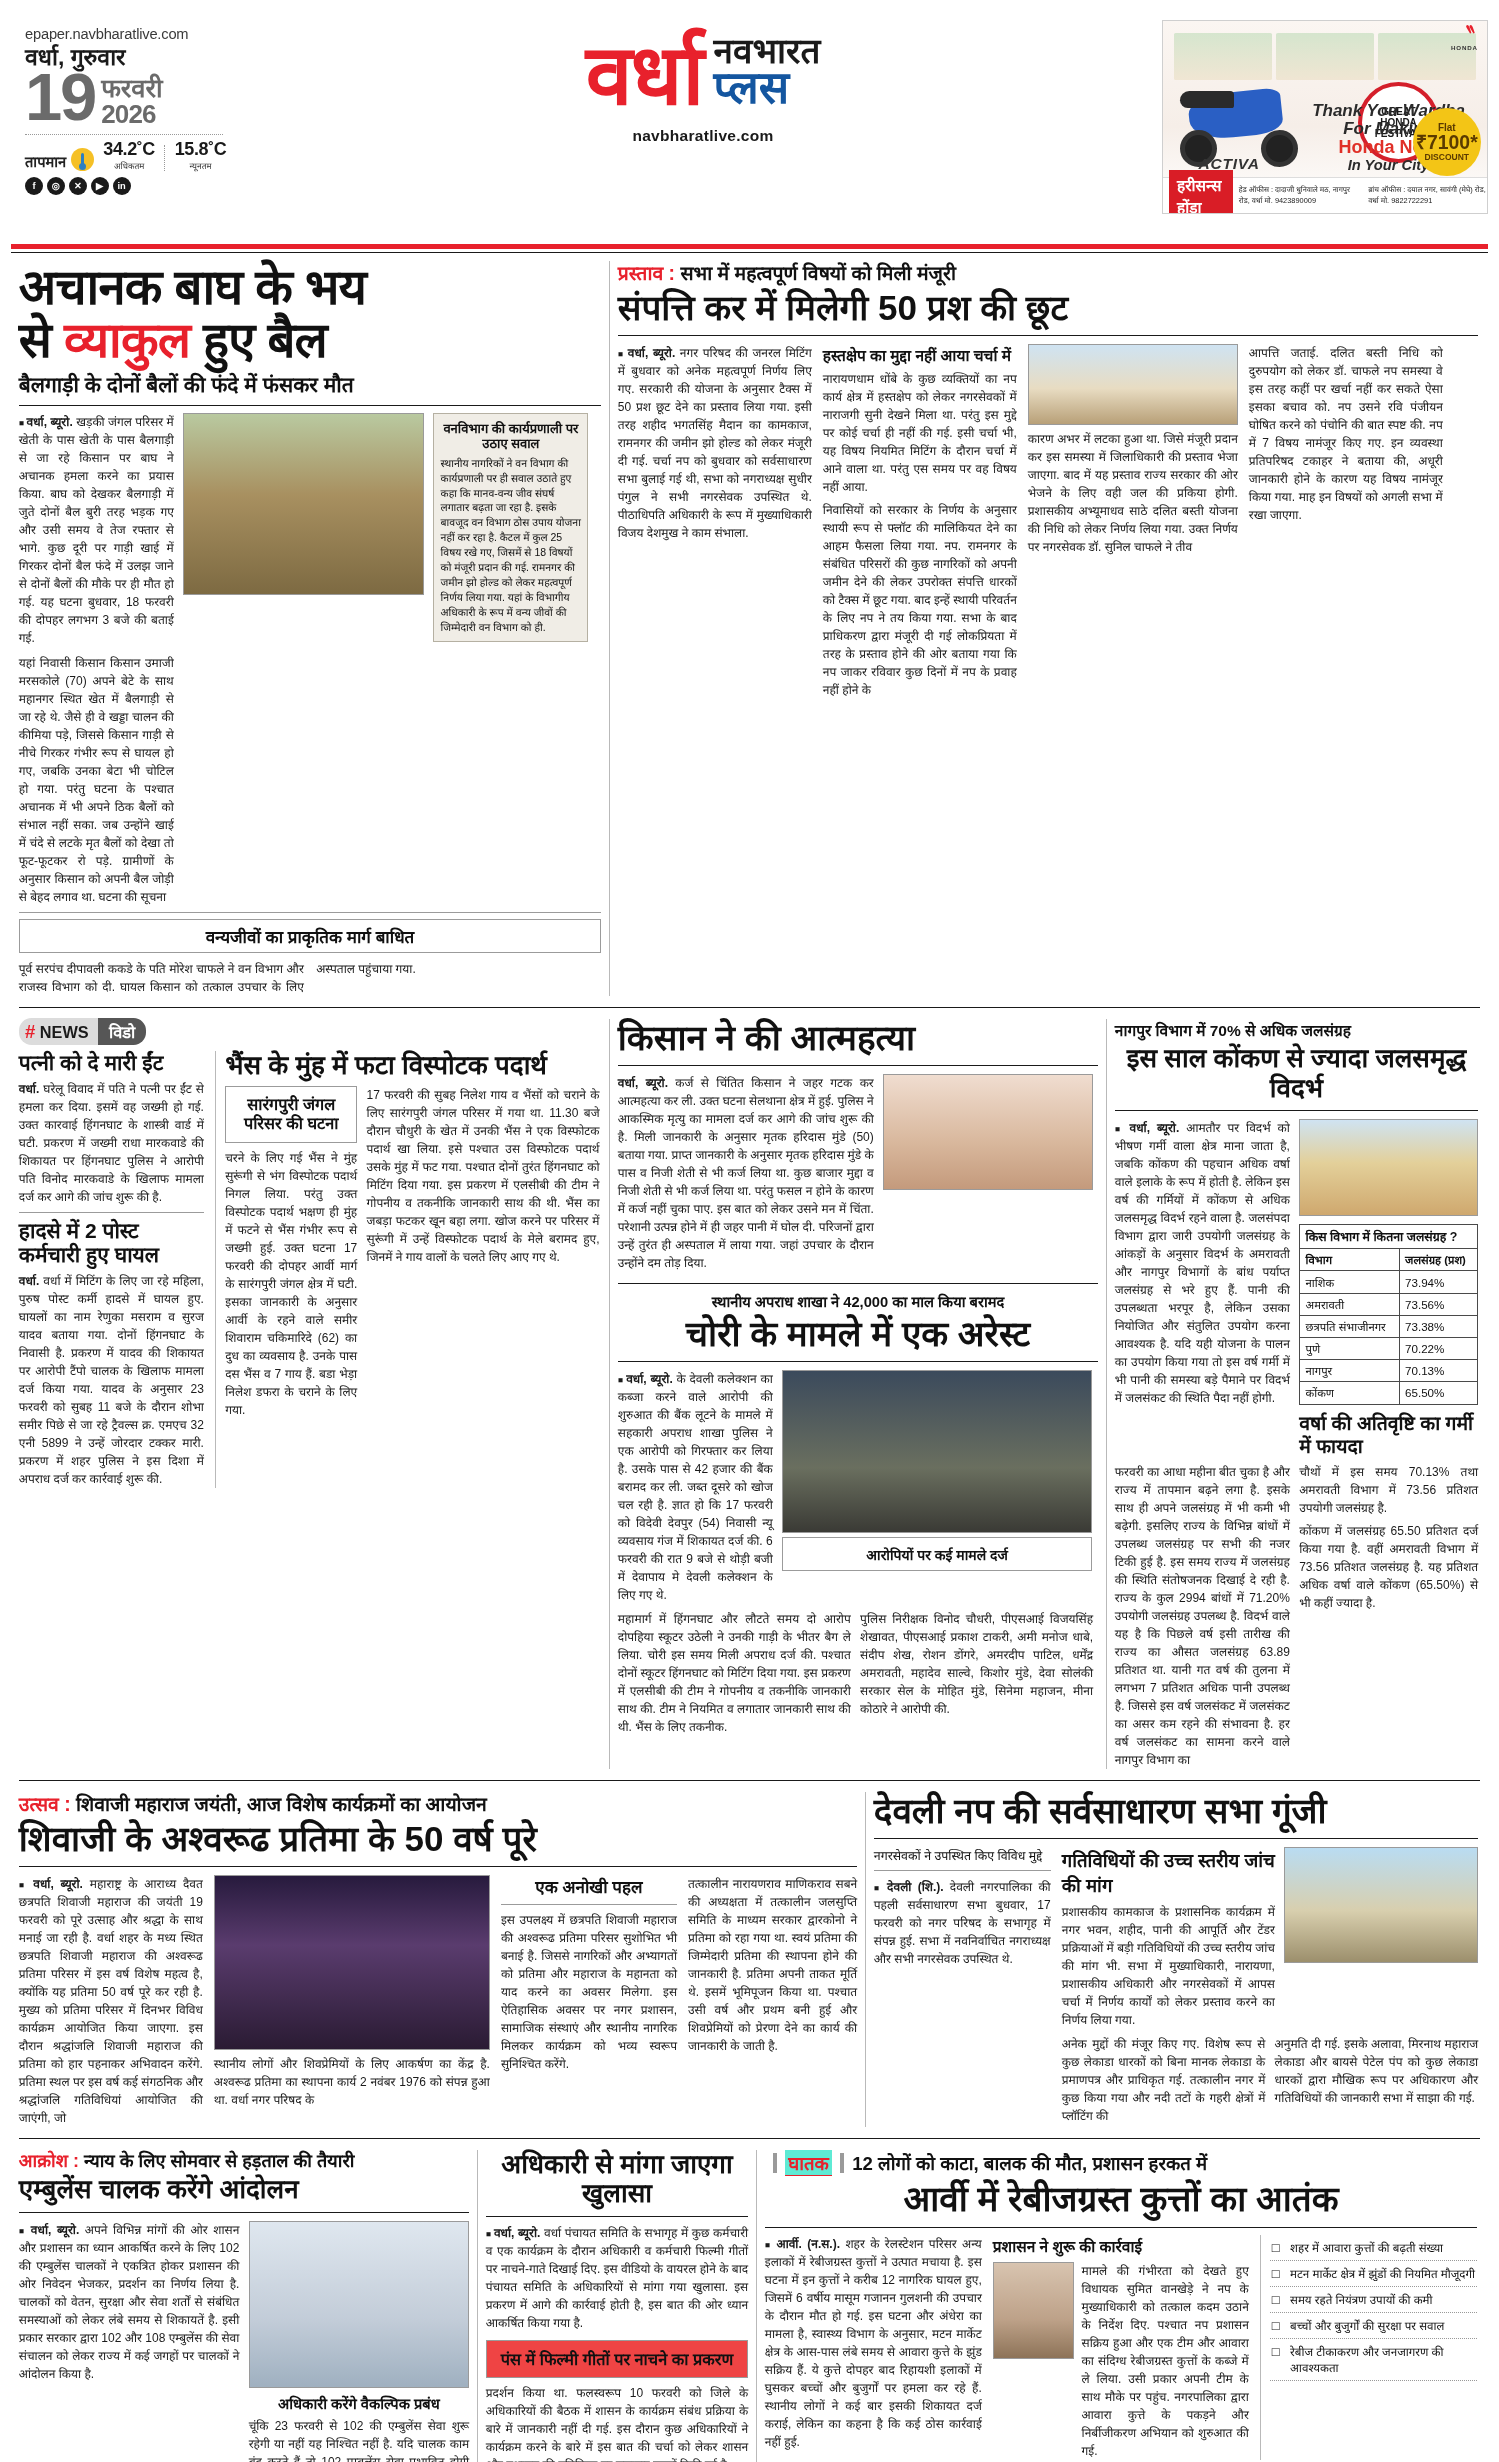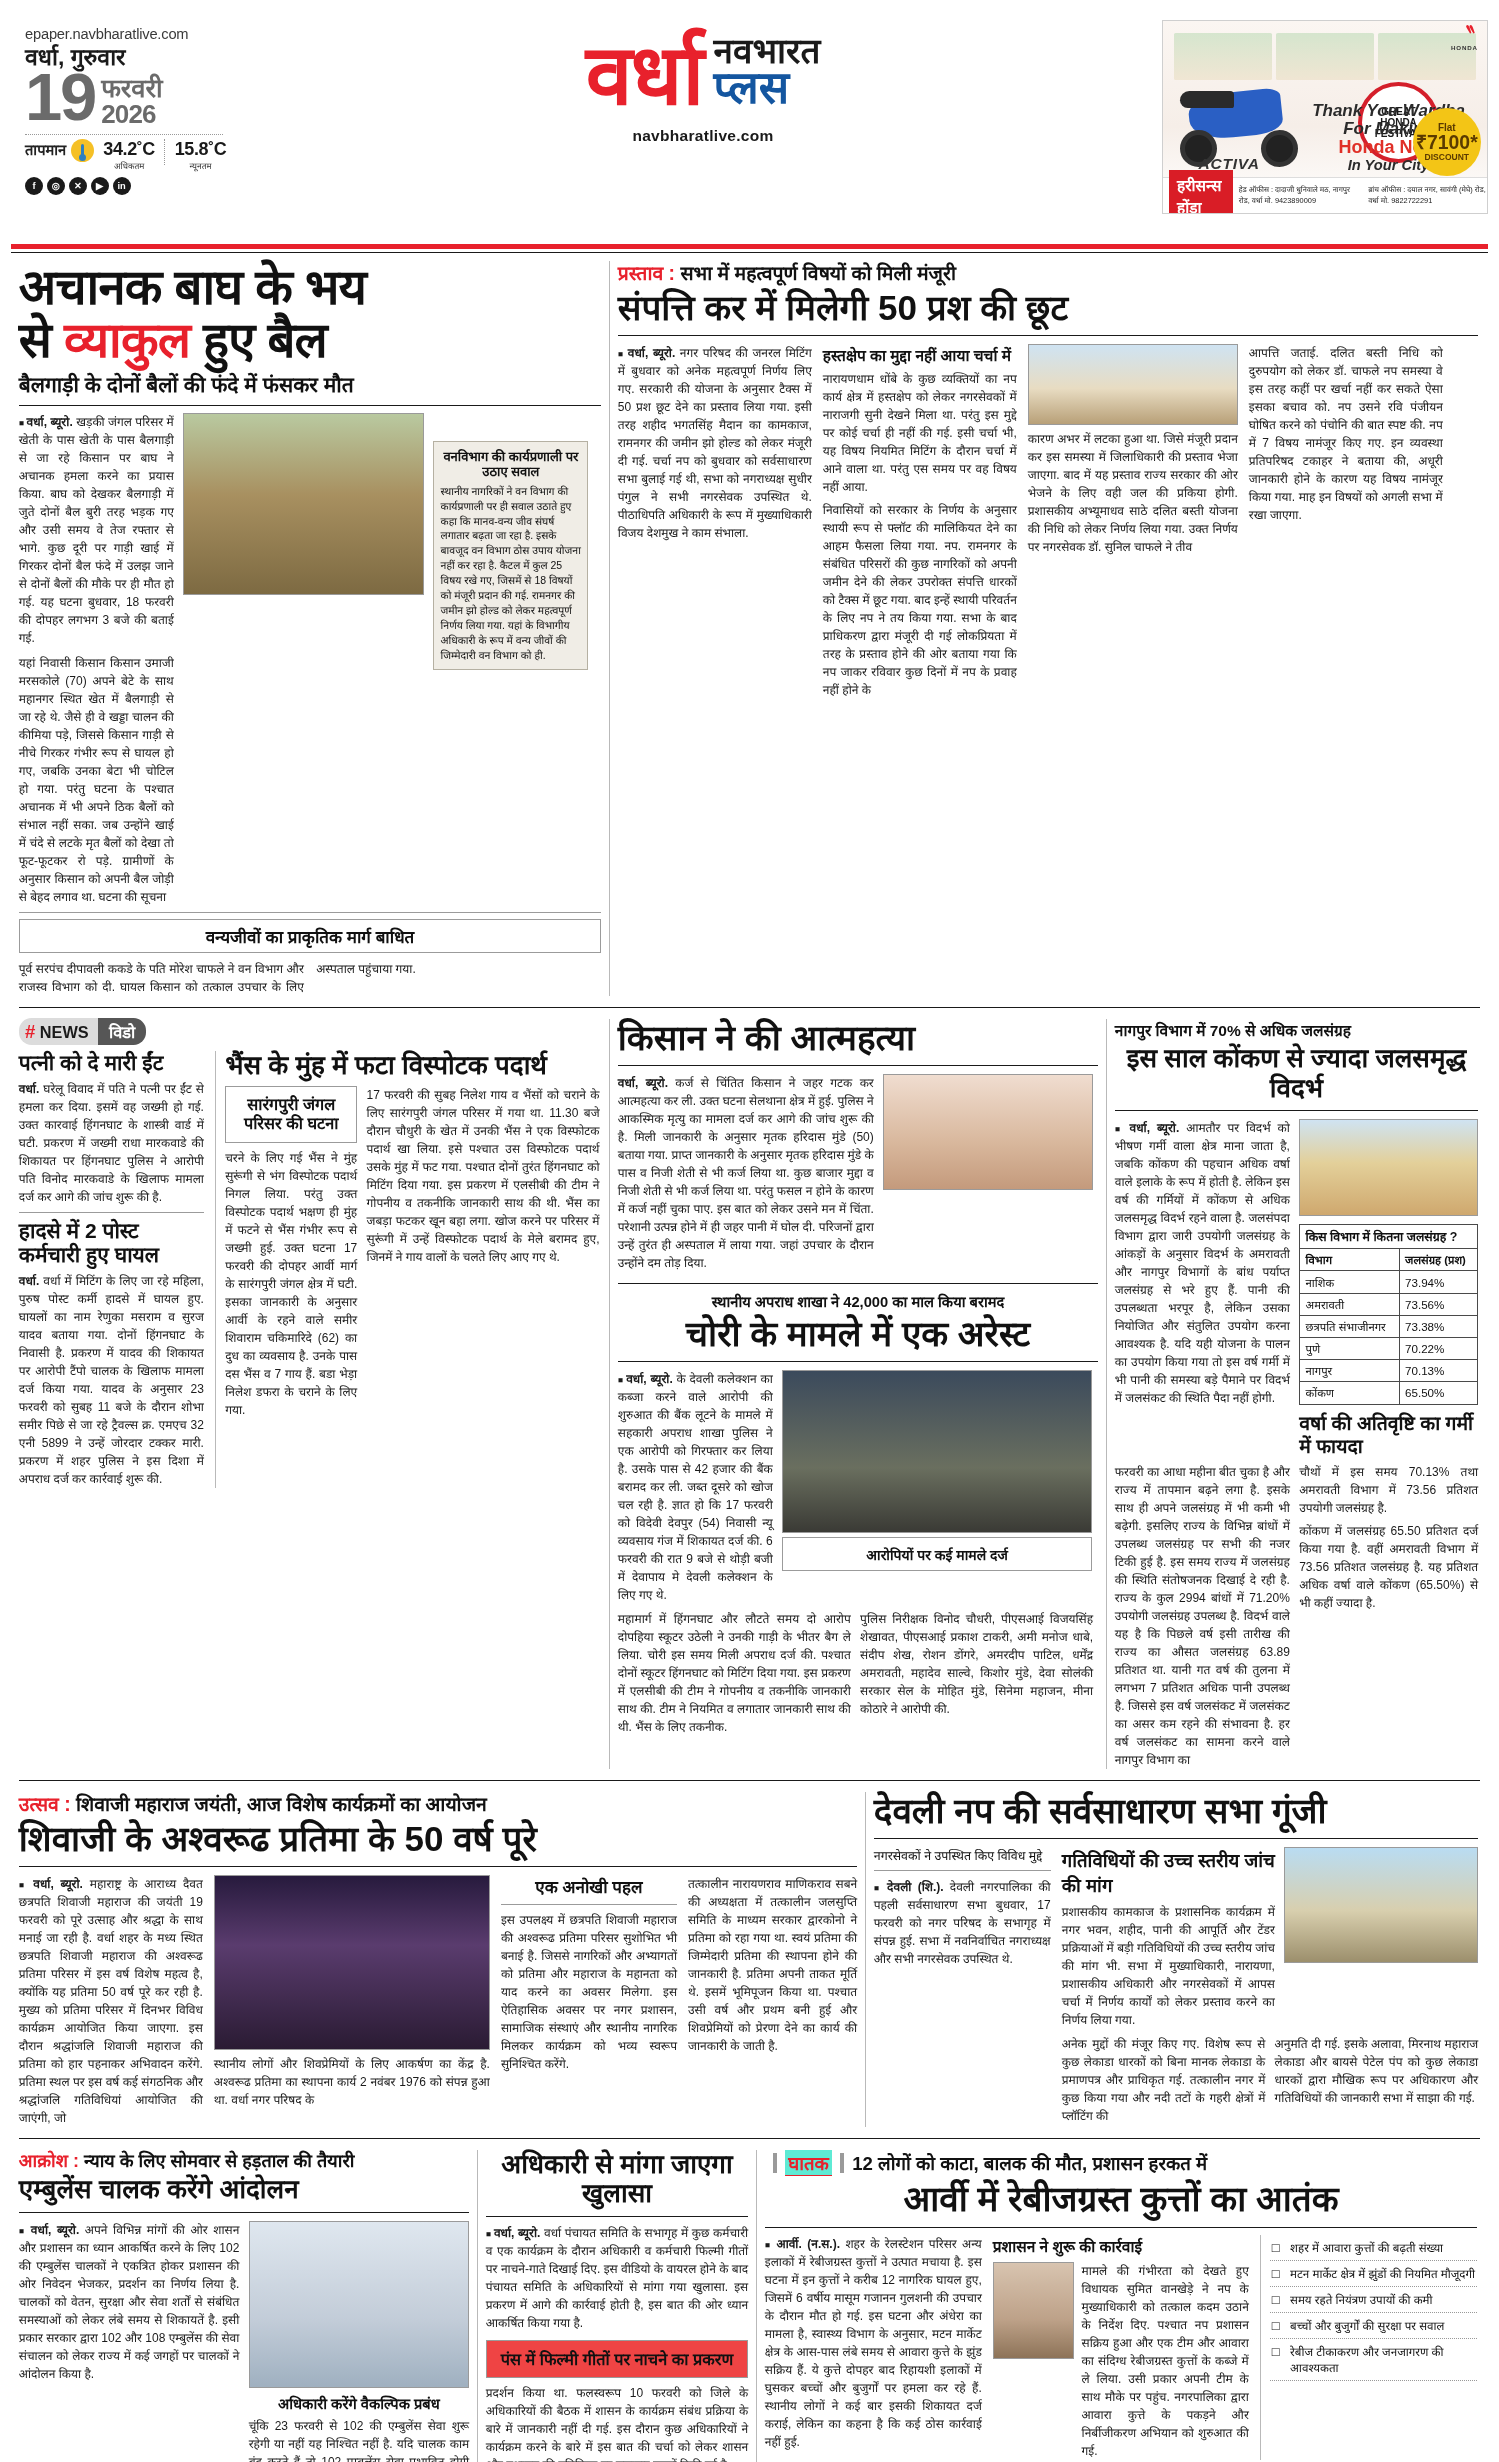--- a/index.html
+++ b/index.html
@@ -15,21 +15,21 @@
   .masthead { display: flex; align-items: flex-start; padding: 17px 0 4.7px 0; height: 241px; }
   .mh-left { width: 233px; padding-left: 14px; padding-top: 9.3px; }
   .mh-url { font-size: 14.7px; color: #3a3a3a; letter-spacing: -0.2px; }
   .mh-city { font-size: 23px; font-weight: bold; color: #1a1a1a; margin-top: 3.1px; line-height: 1.05; }
   .mh-daterow { display: flex; align-items: flex-start; margin-top: -1.6px; }
   .mh-day { font-size: 67px; font-weight: bold; color: #6b6b6b; line-height: 0.86; letter-spacing: -2.3px; }
   .mh-mon-wrap { margin-left: 6.2px; padding-top: 7.8px; }
   .mh-month { font-size: 25.6px; font-weight: bold; color: #6b6b6b; line-height: 1; }
   .mh-year { font-size: 26px; font-weight: bold; color: #6b6b6b; line-height: 1; letter-spacing: -0.8px; }
   .mh-dots { border-top: 1.6px dotted #999; margin: 6.2px 0 4.7px 0; width: 198px; }
-  .mh-temps { display: flex; align-items: flex-start; gap: 4.7px; }
+  .mh-temps { display: flex; align-items: flex-end; gap: 4.7px; }
   .mh-templabel { font-size: 14.7px; font-weight: bold; color: #222; }
   .thermo { width: 23px; height: 23px; border-radius: 50%; background: #f5c026; display: inline-flex; align-items: center; justify-content: center; }
   .thermo i { display:block; width: 3.9px; height: 14px; background: #2d7fc1; border-radius: 2.3px; position: relative; }
   .thermo i:after { content:""; position:absolute; width: 7px; height: 7px; background:#2d7fc1; border-radius:50%; left:-1.6px; bottom:-3.1px; }
   .tcell { text-align: center; padding: 0 4.7px; }
   .tval { font-size: 18px; font-weight: bold; color: #1a1a1a; letter-spacing: -0.4px; }
   .tcap { font-size: 8.5px; color: #333; }
   .tdiv { border-left: 1.6px dotted #999; height: 26px; }
   .socials { display: flex; gap: 3.9px; margin-top: 5.4px; }
   .soc { width: 18px; height: 18px; border-radius: 50%; background: #1a1a1a; color: #fff; font-size: 9.3px; font-weight: bold;
@@ -236,21 +236,21 @@
 
       <div style="display:flex; gap:9.3px;">
         <div style="width:155px;">
           <p class="body-text"><b class="bullet">वर्धा, ब्यूरो.</b>
             <span>खड़की जंगल परिसर में खेती के पास खेती के पास बैलगाड़ी से जा रहे किसान पर बाघ ने अचानक हमला करने का प्रयास किया. बाघ को देखकर बैलगाड़ी में जुते दोनों बैल बुरी तरह भड़क गए और उसी समय वे तेज रफ्तार से भागे. कुछ दूरी पर गाड़ी खाई में गिरकर दोनों बैल फंदे में उलझ जाने से दोनों बैलों की मौके पर ही मौत हो गई. यह घटना बुधवार, 18 फरवरी की दोपहर लगभग 3 बजे की बताई गई.</span></p>
           <p class="body-text" style="margin-top:6.2px;">यहां निवासी किसान किसान उमाजी मरसकोले (70) अपने बेटे के साथ महानगर स्थित खेत में बैलगाड़ी से जा रहे थे. जैसे ही वे खड्डा चालन की कीमिया पड़े, जिससे किसान गाड़ी से नीचे गिरकर गंभीर रूप से घायल हो गए, जबकि उनका बेटा भी चोटिल हो गया. परंतु घटना के पश्चात अचानक में भी अपने ठिक बैलों को संभाल नहीं सका. जब उन्होंने खाई में चंदे से लटके मृत बैलों को देखा तो फूट-फूटकर रो पड़े. ग्रामीणों के अनुसार किसान को अपनी बैल जोड़ी से बेहद लगाव था. घटना की सूचना</p>
         </div>
         <div style="width:241px;">
           <div class="photo ph-tiger" style="height:182px;"></div>
         </div>
-        <div style="width:155px;margin-top:28px;">
+        <div style="width:155px;">
           <div class="capbox">
             <span class="ttl">वनविभाग की कार्यप्रणाली पर उठाए सवाल</span>
             <span>स्थानीय नागरिकों ने वन विभाग की कार्यप्रणाली पर ही सवाल उठाते हुए कहा कि मानव-वन्य जीव संघर्ष लगातार बढ़ता जा रहा है. इसके बावजूद वन विभाग ठोस उपाय योजना नहीं कर रहा है. कैटल में कुल 25 विषय रखे गए, जिसमें से 18 विषयों को मंजूरी प्रदान की गई. रामनगर की जमीन झो होल्ड को लेकर महत्वपूर्ण निर्णय लिया गया. यहां के विभागीय अधिकारी के रूप में वन्य जीवों की जिम्मेदारी वन विभाग को ही.</span>
           </div>
         </div>
       </div>
 
       <div class="sep-thin"></div>
       <div class="boxed" style="padding:4.7px 6.2px;">
         <div style="font-size:17px; font-weight:bold; text-align:center;">वन्यजीवों का प्राकृतिक मार्ग बाधित</div>

